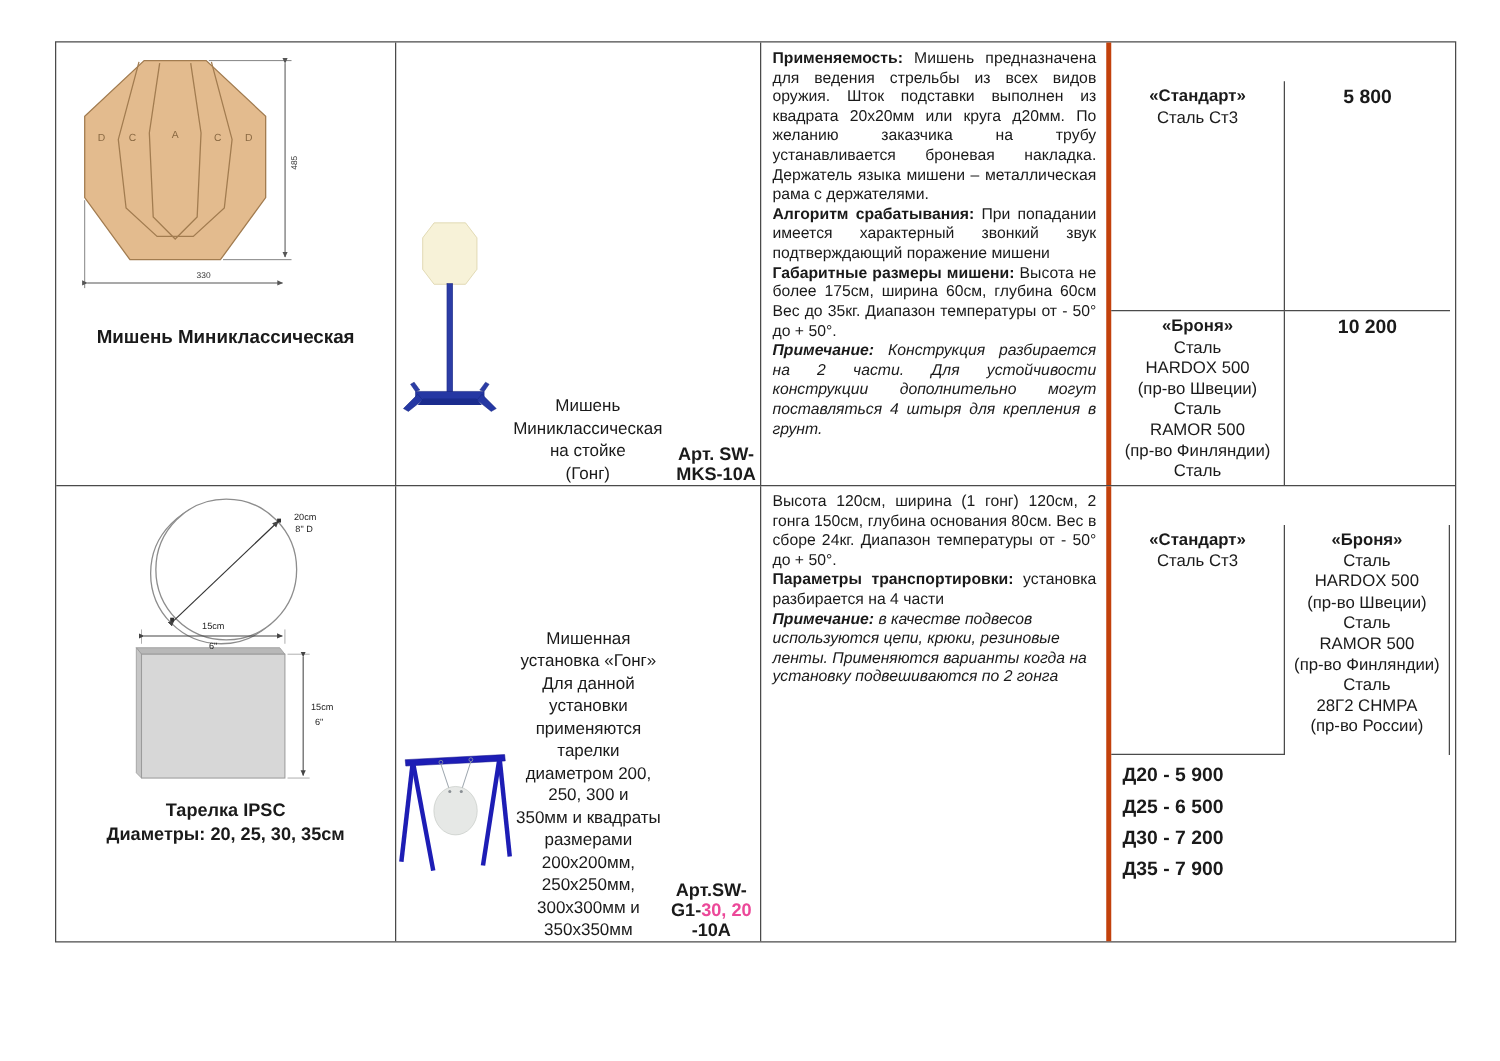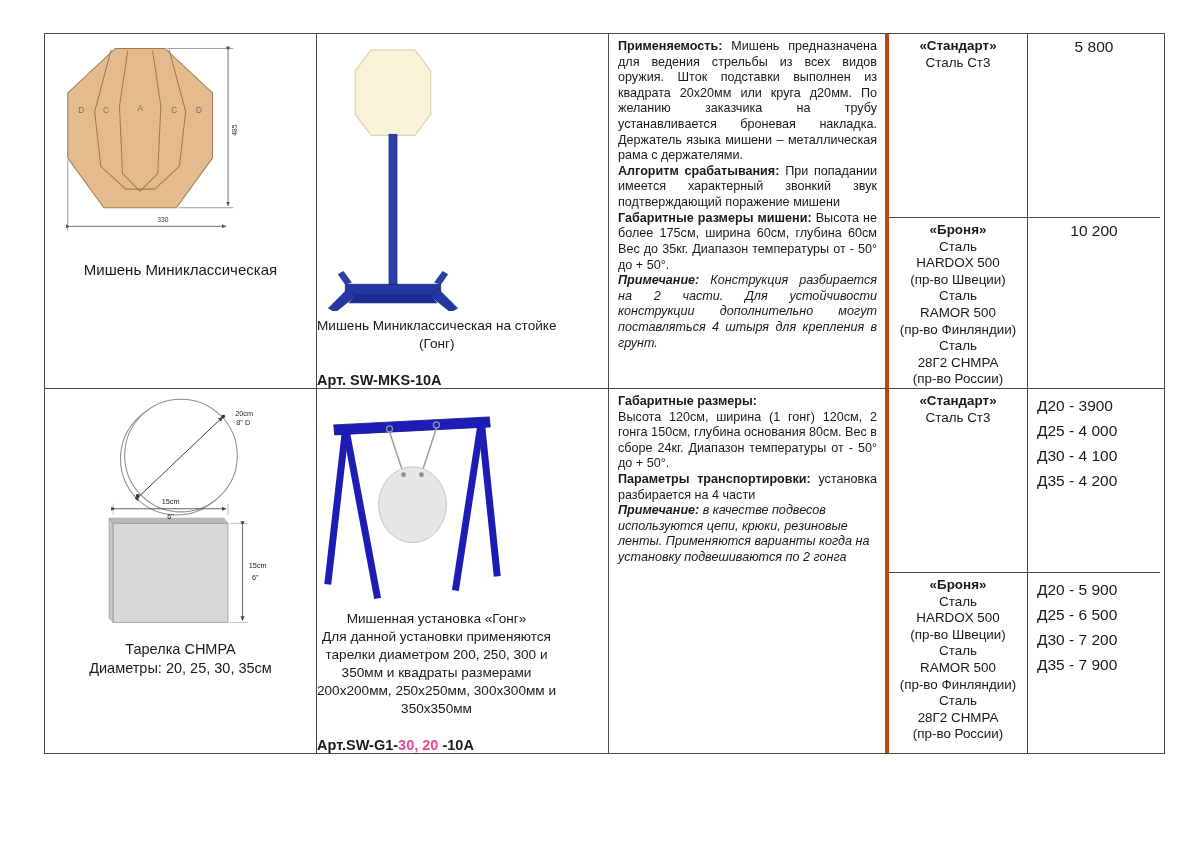--- a/index.html
+++ b/index.html
@@ -10,37 +10,37 @@
   }
   .price-table{
     position:absolute;left:44px;top:33px;width:1119px;
     border:1px solid #4a4a4a;
   }
   .prow{display:flex;}
   .prow.r1{height:354px;border-bottom:1px solid #4a4a4a;}
   .prow.r2{height:364px;}
   .cell{box-sizing:border-box;overflow:hidden;}
   .c1{width:272px;border-right:1px solid #4a4a4a;display:flex;flex-direction:column;align-items:center;}
-  .c2{width:292px;border-right:1px solid #4a4a4a;display:flex;flex-direction:column;align-items:flex-start;}
+  .c2{width:292px;border-right:1px solid #4a4a4a;display:flex;flex-direction:row;align-items:flex-end;}
   .c3{width:280px;border-right:4px solid #c2410c;padding:5px 8px 0 9px;
       font-size:12.6px;line-height:1.24;}
   .c3 p{margin:0;text-align:justify;}
   .c3 p.left{text-align:left;}
   .c3 b{font-weight:bold;}
   .c3 .note, .c3 .note b{font-style:italic;}
-  .variants{width:272px;display:grid;grid-template-columns:139px 132px;}
+  .variants{width:272px;display:grid;grid-template-columns:139px 132px;margin-top:31px;}
   .vcell{box-sizing:border-box;overflow:hidden;padding-top:4px;text-align:center;}
   .vt{border-right:1px solid #4a4a4a;font-size:13.4px;line-height:1.24;}
   .vt .vtitle{font-weight:bold;}
   .vt .vmat{white-space:pre-line;}
-  .vp{font-weight:normal;font-size:15.5px;}
+  .vp{font-weight:bold;font-size:15.5px;}
   .r1 .vsub1c{border-bottom:1px solid #4a4a4a;}
   .r2 .vsub1c{border-bottom:1px solid #4a4a4a;}
   .vp.list{white-space:pre-line;text-align:left;padding-left:9px;line-height:1.62;font-size:15.5px;}
-  .product-name{font-weight:normal;font-size:15px;text-align:center;margin-top:14px;white-space:pre-line;line-height:1.3;}
+  .product-name{font-weight:bold;font-size:15px;text-align:center;margin-top:14px;white-space:pre-line;line-height:1.3;}
   .product-name.small{font-size:14.5px;margin-top:4px;}
   .photo-caption{font-size:13.6px;text-align:center;line-height:1.32;white-space:pre-line;margin-top:6px;}
   .photo-art{font-size:14.5px;font-weight:bold;text-align:center;margin-top:19px;}
   .red{color:#ec4899;}
   svg text{font-family:"Liberation Sans", sans-serif;}
 </style>
 </head>
 <body>
 
 <div class="price-table">
@@ -156,21 +156,21 @@
         <line x1="37" y1="111" x2="143" y2="111" stroke="#444" stroke-width="0.8" marker-start="url(#ah2)" marker-end="url(#ah2)"></line>
         <text x="90" y="106" font-size="7" fill="#222" text-anchor="middle">15cm</text>
         <text x="90" y="121" font-size="7" fill="#222" text-anchor="middle">6"</text>
 
         <line x1="147" y1="125" x2="164" y2="125" stroke="#999" stroke-width="0.6"></line>
         <line x1="147" y1="220" x2="164" y2="220" stroke="#999" stroke-width="0.6"></line>
         <line x1="159" y1="127" x2="159" y2="218" stroke="#444" stroke-width="0.8" marker-start="url(#ah2)" marker-end="url(#ah2)"></line>
         <text x="165" y="168" font-size="7" fill="#222">15cm</text>
         <text x="168" y="179" font-size="7" fill="#222">6"</text>
       </svg>
-      <div class="product-name small">Тарелка CHMPA
+      <div class="product-name small">Тарелка IPSC
 Диаметры: 20, 25, 30, 35см</div>
     </div>
 
     <div class="cell c2">
       <svg width="190" height="214" viewBox="0 0 185 210" style="margin-top:6px">
 
         <polygon points="14,30 170,22 171,32 15,40" fill="#1d1db5" stroke="#12128c" stroke-width="0.8"></polygon>
 
         <line x1="26" y1="33" x2="8" y2="190" stroke="#1d1db5" stroke-width="7"></line>
         <line x1="26" y1="33" x2="58" y2="204" stroke="#1d1db5" stroke-width="7"></line>
@@ -190,35 +190,30 @@
       <div class="photo-caption">Мишенная установка «Гонг»
 Для данной установки применяются
 тарелки диаметром 200, 250, 300 и
 350мм и квадраты размерами
 200х200мм, 250х250мм, 300х300мм и
 350х350мм</div>
       <div class="photo-art"><span>Арт.SW-G1-</span><span class="red">30, 20</span><span> -10А</span></div>
     </div>
 
     <div class="cell c3">
-      <p class="left"><b>Габаритные размеры:</b><span></span></p>
       <p><b></b><span>Высота 120см, ширина (1 гонг) 120см, 2 гонга 150см, глубина основания 80см. Вес в сборе 24кг.  Диапазон температуры от - 50° до + 50°.</span></p>
       <p><b>Параметры транспортировки:</b><span> установка разбирается  на 4 части</span></p>
       <p class="note left"><b>Примечание:</b><span> в качестве подвесов используются цепи, крюки, резиновые ленты. Применяются варианты когда на установку подвешиваются по 2 гонга</span></p>
     </div>
 
     <div class="variants" style="grid-template-rows:184px 1fr;">
       <div class="vcell vt vsub1c">
         <div class="vtitle">«Стандарт»</div>
         <div class="vmat">Сталь Ст3</div>
       </div>
-      <div class="vcell vp list vsub1c">Д20 -  3900
-Д25 -  4 000
-Д30 -  4 100
-Д35 -  4 200</div>
       <div class="vcell vt">
         <div class="vtitle">«Броня»</div>
         <div class="vmat">Сталь
 HARDOX 500
 (пр-во Швеции)
 Сталь
 RAMOR 500
 (пр-во Финляндии)
 Сталь
 28Г2 CHMPA

